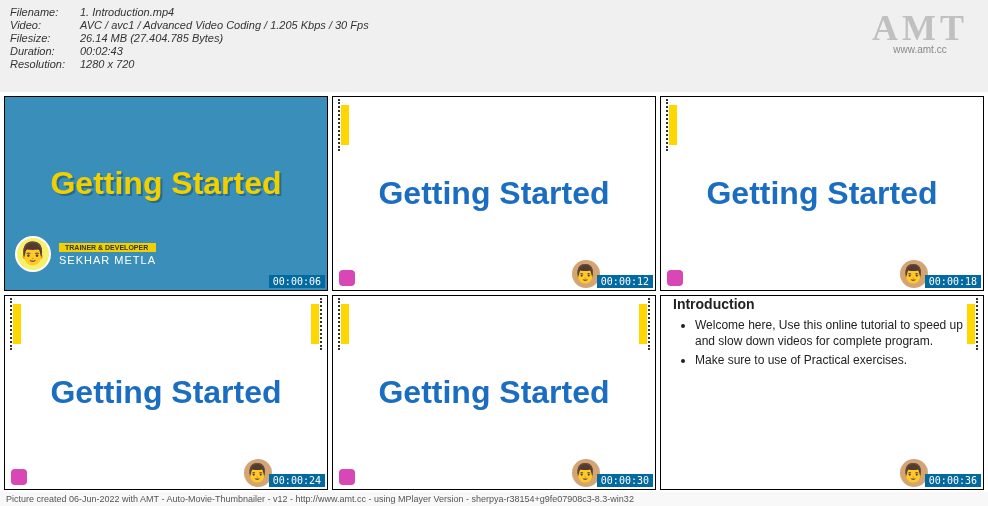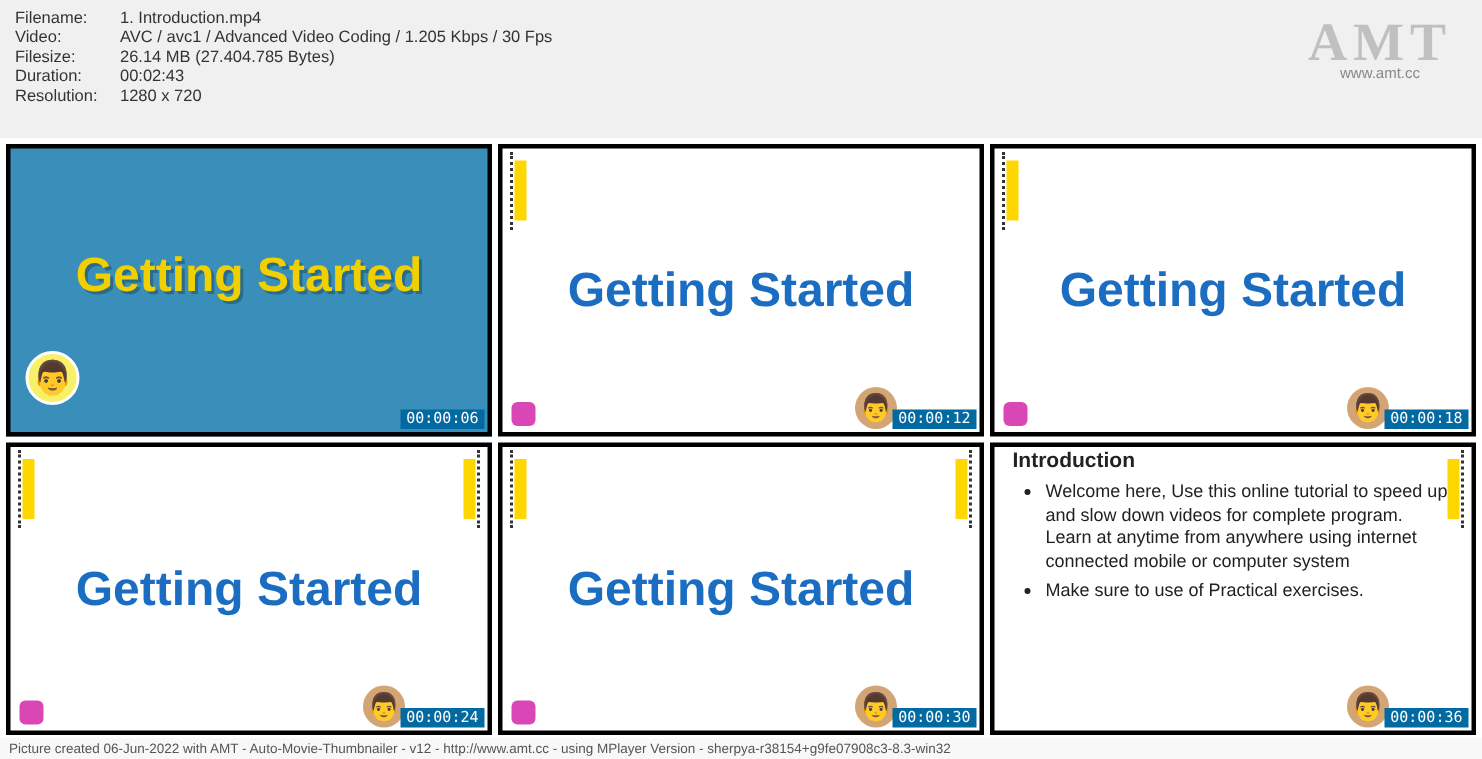--- a/index.html
+++ b/index.html
@@ -1,24 +1,24 @@
 <!DOCTYPE html>
 <html><head>
 <meta charset="utf-8">
 <style>
 * { margin: 0; padding: 0; box-sizing: border-box; }
 body { font-family: Arial, sans-serif; width: 988px; height: 506px; background: #fff; position: relative; }
 .header { background: #f0f0f0; padding: 6px 10px; font-size: 11px; color: #333; position: relative; height: 92px; }
-.header-row { display: flex; margin-bottom: 1px; }
+.header-row { display: flex; margin-bottom: 1px; font-style: italic; }
 .header-label { width: 70px; }
 .watermark { position: absolute; right: 20px; top: 10px; text-align: center; }
 .watermark-amt { font-size: 36px; font-weight: bold; color: #c0c0c0; letter-spacing: 4px; line-height: 1; font-family: "Comic Sans MS", cursive; }
 .watermark-url { font-size: 10px; color: #888; margin-top: -2px; }
 .grid { display: grid; grid-template-columns: repeat(3, 1fr); grid-template-rows: repeat(2, 195px); gap: 4px; padding: 4px; }
-.thumb { position: relative; border: 3px solid #000000; overflow: hidden; background: #fff; }
+.thumb { position: relative; border: 1px solid #000000; overflow: hidden; background: #fff; }
 .timestamp { position: absolute; bottom: 2px; right: 2px; background: #0369a1; color: #fff; font-size: 10px; padding: 1px 4px; font-family: monospace; }
 .thumb1 { background: #3a8fba; color: #fff; display: flex; flex-direction: column; justify-content: center; align-items: center; }
 .t1-title { font-size: 32px; font-weight: bold; color: #f0d000; text-shadow: 2px 2px 0 #2a6a8a; margin-top: -20px; }
 .t1-foot { position: absolute; bottom: 18px; left: 10px; display: flex; align-items: center; }
 .avatar-yellow { width: 36px; height: 36px; border-radius: 50%; background: #f7f069; border: 2px solid #fff; display: flex; align-items: center; justify-content: center; font-size: 22px; }
 .t1-foot-text { margin-left: 8px; }
 .t1-role { background: #f0d000; color: #333; font-size: 7px; padding: 1px 6px; font-weight: bold; }
 .t1-name { color: #fff; font-size: 11px; letter-spacing: 1px; margin-top: 2px; }
 .gs-thumb { display: flex; align-items: center; justify-content: center; background: #fff; }
 .gs-text { font-size: 32px; font-weight: bold; color: #1b6dc1; }
@@ -63,20 +63,24 @@
     <div class="watermark-url">www.amt.cc</div>
   </div>
 </div>
 
 <div class="grid">
 
   <div class="thumb thumb1">
     <div class="t1-title">Getting Started</div>
     <div class="t1-foot">
       <div class="avatar-yellow">👨</div>
+      <div class="t1-foot-text">
+        <div class="t1-role">TRAINER &amp; DEVELOPER</div>
+        <div class="t1-name">SEKHAR METLA</div>
+      </div>
     </div>
     <div class="timestamp">00:00:06</div>
   </div>
 
   <div class="thumb gs-thumb">
     <div class="side-deco"></div>
     <div class="gs-text">Getting Started</div>
     <div class="small-face">👨</div>
     <div class="badge"></div>
     <div class="timestamp">00:00:12</div>
@@ -105,21 +109,21 @@
     <div class="gs-text">Getting Started</div>
     <div class="small-face">👨</div>
     <div class="badge"></div>
     <div class="timestamp">00:00:30</div>
   </div>
 
   <div class="thumb thumb6">
     <div class="side-deco-right"></div>
     <div class="t6-title">Introduction</div>
     <ul class="t6-list">
-      <li><span>Welcome here, Use this online tutorial to speed up and slow down videos for complete program.</span><br><span>Learn at anytime from anywhere using internet connected mobile or computer system</span></li>
+      <li><span>Welcome here, Use this online tutorial to speed up and slow down videos for complete program.</span><br></li>
       <li>Make sure to use of Practical exercises.</li>
     </ul>
     <div class="small-face">👨</div>
     <div class="timestamp">00:00:36</div>
   </div>
 
 </div>
 
 <div class="footer">Picture created 06-Jun-2022 with AMT - Auto-Movie-Thumbnailer - v12 - http://www.amt.cc - using MPlayer Version - sherpya-r38154+g9fe07908c3-8.3-win32</div>
 

